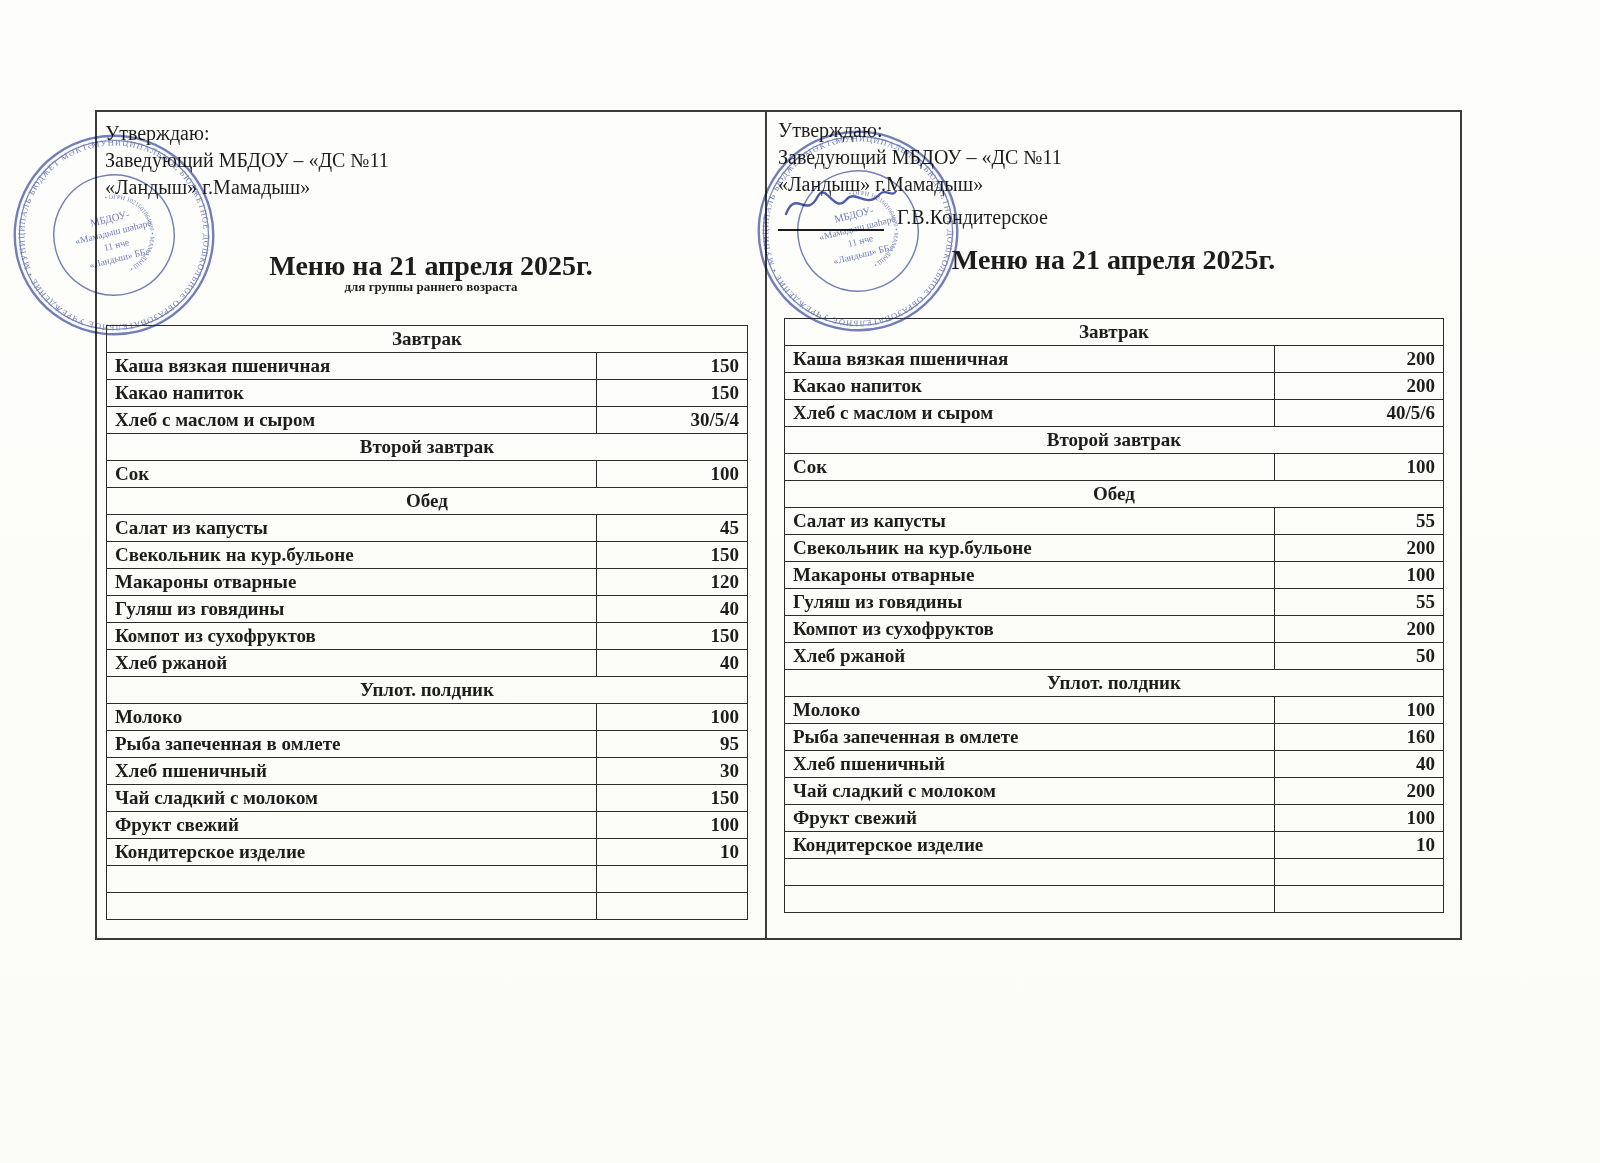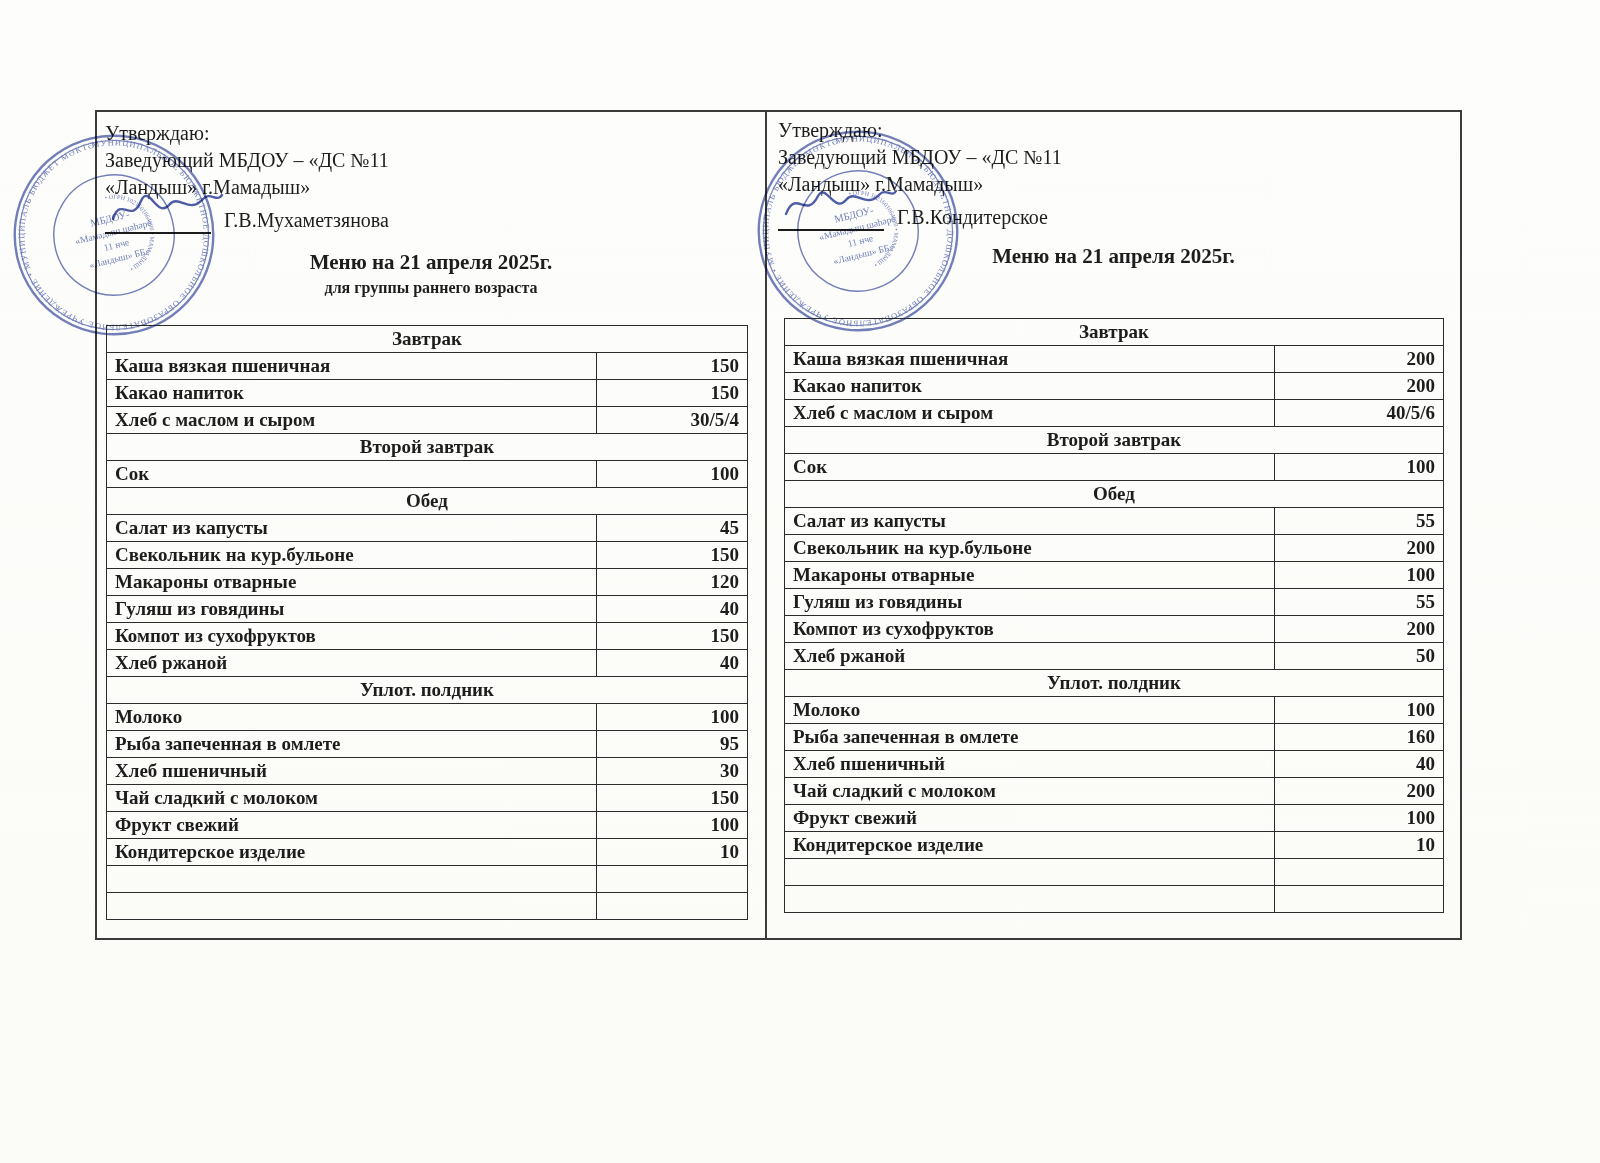--- a/index.html
+++ b/index.html
@@ -12,24 +12,24 @@
   .panel-right .approval{left:11px;top:5px;}
   .sign-row{position:relative;margin-top:6px;height:30px;}
   .sign-line{display:inline-block;width:106px;height:16px;border-bottom:2px solid #1c1c1c;vertical-align:bottom;}
   .signer{margin-left:8px;}
   .signature{position:absolute;left:2px;top:-22px;}
   .sig-path{fill:none;stroke:#2f3f96;stroke-width:2.4;stroke-linecap:round;opacity:.85;}
   .stamp{position:absolute;width:210px;height:210px;opacity:.72;mix-blend-mode:multiply;transform:rotate(-14deg);pointer-events:none;}
   .panel-left .stamp{left:-88px;top:18px;}
   .panel-right .stamp{left:-14px;top:14px;}
   .stamp-svg{width:100%;height:100%;}
-  .title{position:absolute;left:0;width:100%;text-align:center;font-size:21px;font-weight:bold;margin:0;}
+  .title{position:absolute;left:0;width:100%;text-align:center;font-size:28px;font-weight:bold;margin:0;}
   .panel-left .title{top:138px;}
   .panel-right .title{top:132px;}
-  .subtitle{position:absolute;left:0;width:100%;text-align:center;font-size:16px;font-weight:bold;margin:0;}
+  .subtitle{position:absolute;left:0;width:100%;text-align:center;font-size:13px;font-weight:bold;margin:0;}
   .panel-left .subtitle{top:167px;}
   .panel-right .subtitle{top:161px;}
   table.menu{position:absolute;border-collapse:collapse;table-layout:fixed;}
   .panel-left table.menu{left:9px;top:213px;width:641px;}
   .panel-right table.menu{left:17px;top:206px;width:659px;}
   table.menu td{border:1.6px solid #2b2b2b;height:26px;padding:0 8px;font-size:19px;font-weight:bold;
                 line-height:24px;overflow:hidden;white-space:nowrap;}
   td.section-cell{text-align:center;}
   td.amount-cell{text-align:right;}
   .stamp-ink{fill:#3d4fa1;}
@@ -38,27 +38,20 @@
 </head>
 <body>
 
 <div class="page">
 
   <section class="panel panel-left">
     <div class="approval">
       <div>Утверждаю:</div>
       <div>Заведующий МБДОУ – «ДС №11</div>
       <div>«Ландыш» г.Мамадыш»</div>
-      <div class="sign-row">
-        <svg class="signature" width="120" height="46" viewBox="0 0 120 46">
-          <path class="sig-path" d="M6,34 C14,10 24,40 34,16 C42,-2 50,34 62,20 C72,8 82,30 96,14 C103,6 110,18 115,10"></path>
-        </svg>
-        <span class="sign-line"></span>
-        <span class="signer">Г.В.Мухаметзянова</span>
-      </div>
     </div>
 
     <div class="stamp">
       <svg class="stamp-svg" viewBox="0 0 220 220">
         <g class="stamp-ring">
           <circle cx="110" cy="110" r="104" stroke-width="2.5"></circle>
           <circle cx="110" cy="110" r="99" stroke-width="1.2"></circle>
           <circle cx="110" cy="110" r="63" stroke-width="1.5"></circle>
         </g>
         <defs>

